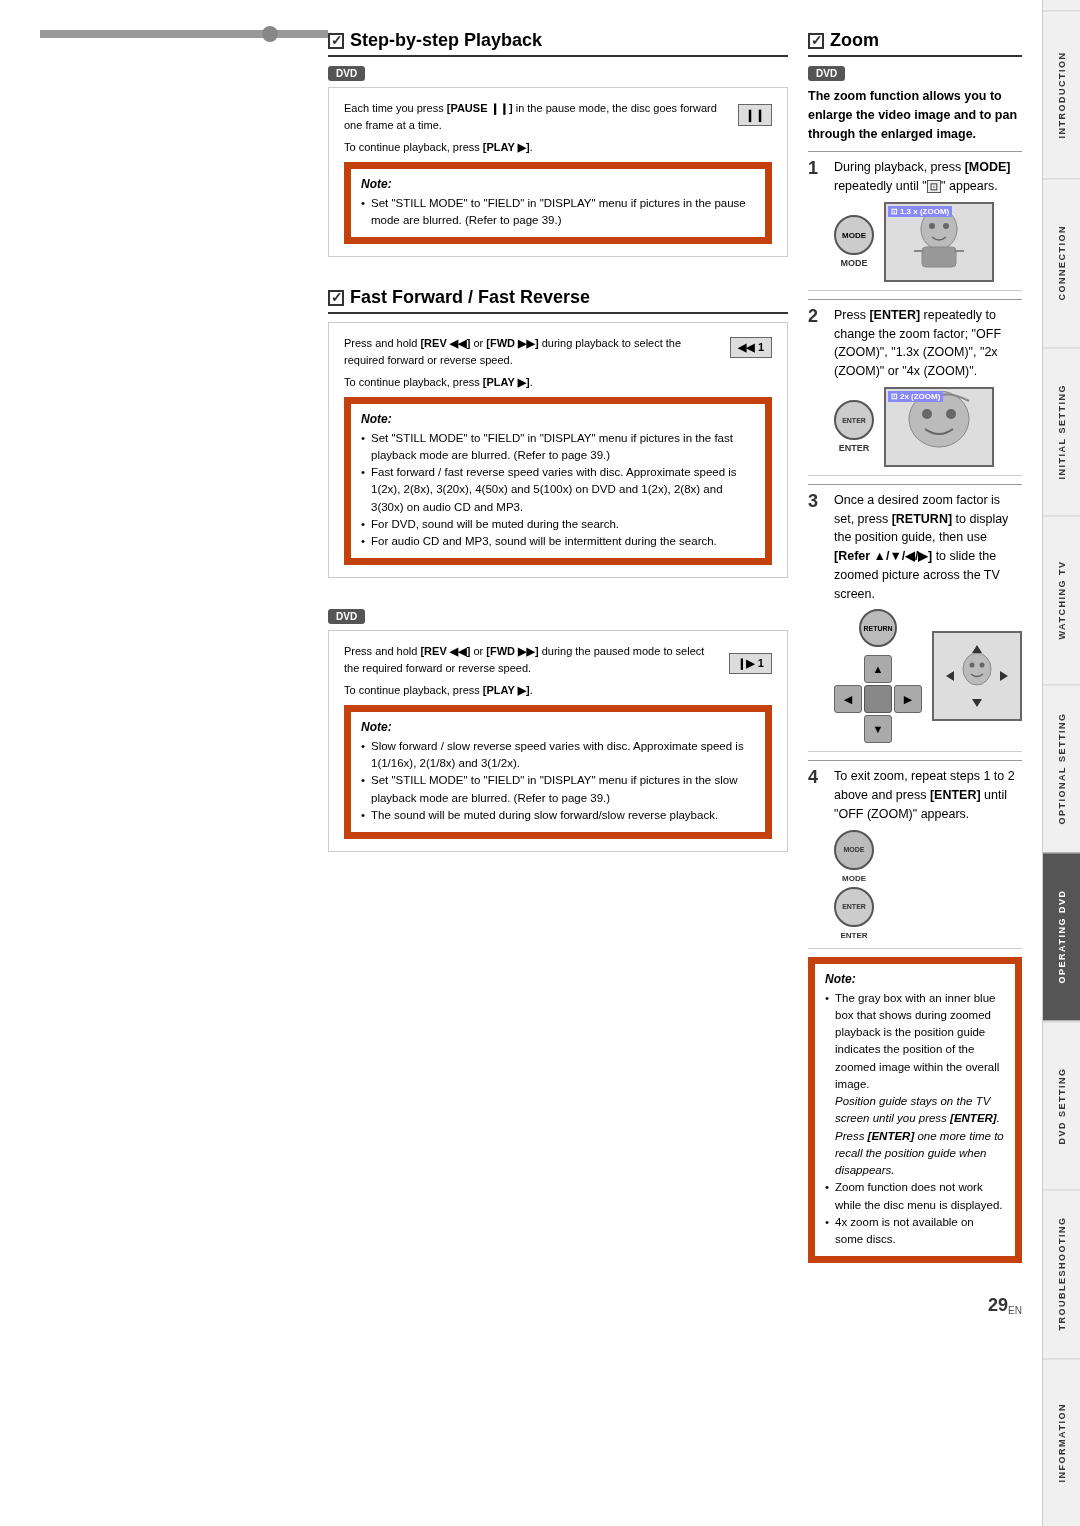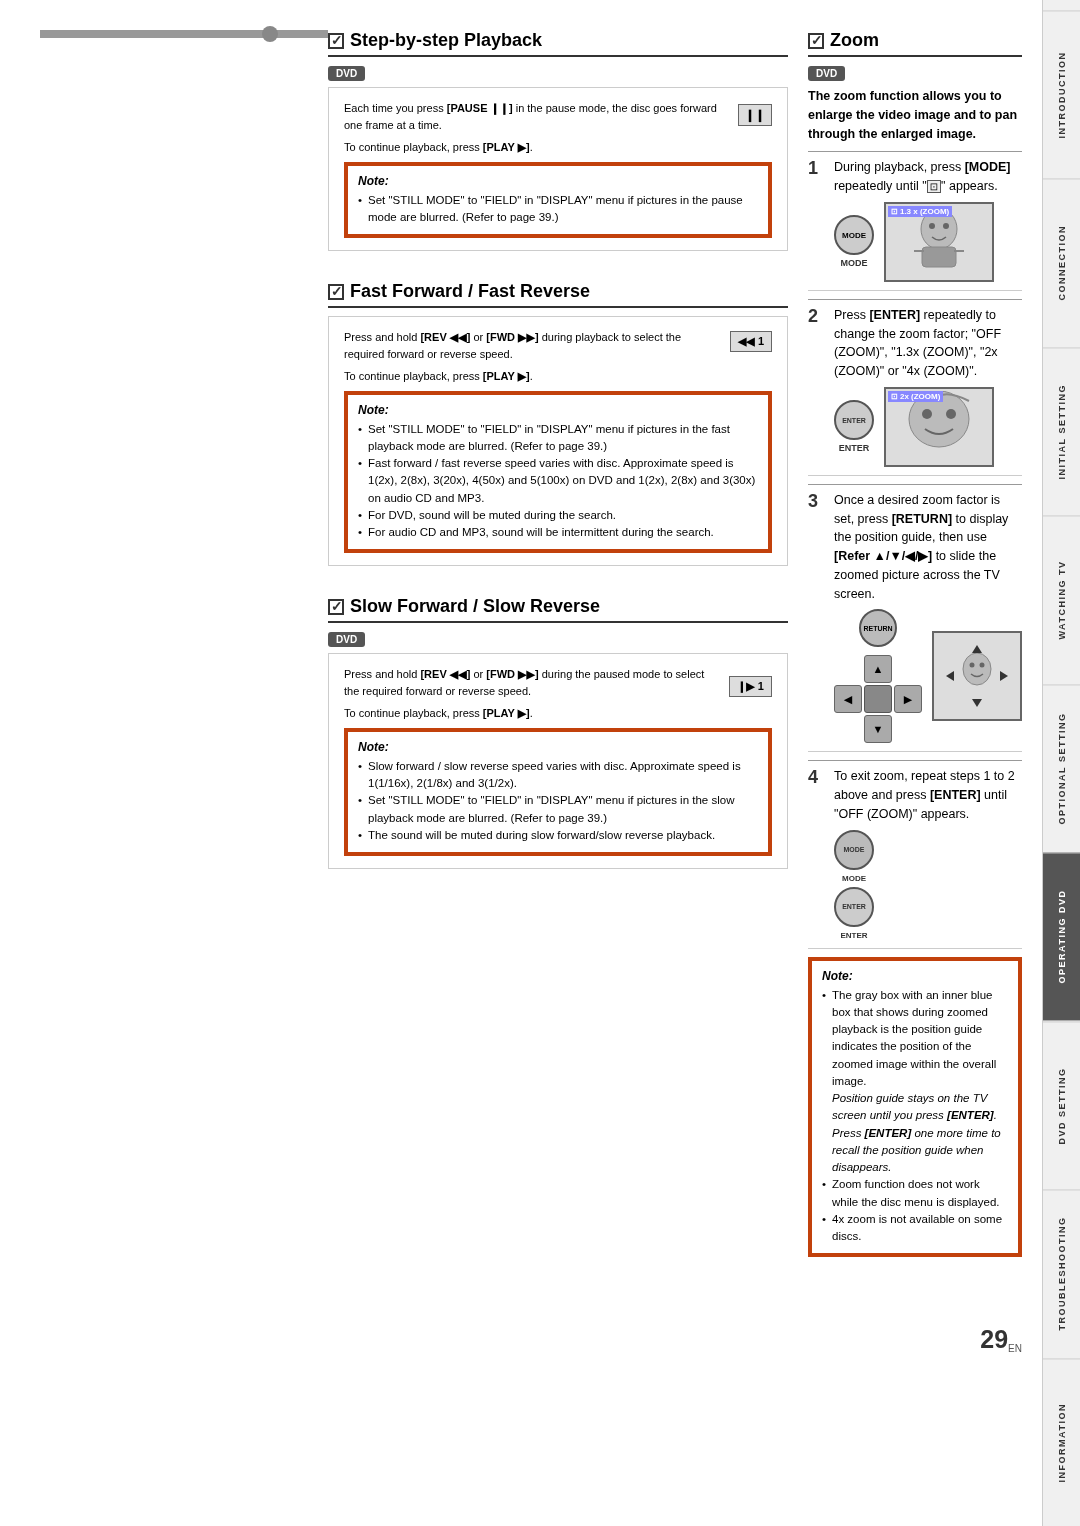--- a/index.html
+++ b/index.html
@@ -130,21 +130,21 @@
       position: relative;
     }
 
     .section-block p {
       font-size: 11px;
       line-height: 1.5;
       margin-bottom: 6px;
     }
 
     .note-box {
-      border: 4px solid #c2410c;
+      border: 7px solid #c2410c;
       padding: 8px 10px;
       margin-top: 6px;
       font-size: 11.5px;
     }
 
     .note-box .note-title {
       font-style: italic;
       font-weight: bold;
       font-size: 12px;
       margin-bottom: 4px;
@@ -345,24 +345,20 @@
                 <li>Set "STILL MODE" to "FIELD" in "DISPLAY" menu if pictures in the fast playback mode are blurred. (Refer to page 39.)</li>
                 <li>Fast forward / fast reverse speed varies with disc. Approximate speed is 1(2x), 2(8x), 3(20x), 4(50x) and 5(100x) on DVD and 1(2x), 2(8x) and 3(30x) on audio CD and MP3.</li>
                 <li>For DVD, sound will be muted during the search.</li>
                 <li>For audio CD and MP3, sound will be intermittent during the search.</li>
               </ul>
             </div>
           </div>
         </div>
 
         <div class="section-wrapper">
-          <div class="section-title">
-            <span class="checkbox-icon"></span>
-            <span>Slow Forward / Slow Reverse</span>
-          </div>
           <div class="dvd-badge">DVD</div>
 
           <div class="section-block">
             <div style="display:flex; align-items:center; gap:10px;">
               <p>
                 Press and hold <span class="bold">[REV ◀◀]</span> or <span class="bold">[FWD ▶▶]</span> during the paused mode to select the required forward or reverse speed.
               </p>
               <div style="border:1px solid #666; background:#ddd; padding:3px 7px; font-size:11px; font-weight:bold; flex-shrink:0; margin-top:2px;">❙▶ 1</div>
             </div>
             <p>To continue playback, press <span class="bold">[PLAY ▶]</span>.</p>
@@ -523,21 +519,21 @@
             <ul>
               <li>The gray box with an inner blue box that shows during zoomed playback is the position guide indicates the position of the zoomed image within the overall image.<br><span class="italic">Position guide stays on the TV screen until you press <span class="bold">[ENTER]</span>. Press <span class="bold">[ENTER]</span> one more time to recall the position guide when disappears.</span></li>
               <li>Zoom function does not work while the disc menu is displayed.</li>
               <li>4x zoom is not available on some discs.</li>
             </ul>
           </div>
 
         </div>
 
         <div style="display:flex; align-items:flex-end; justify-content:flex-end; padding-top:10px;">
-          <span style="font-size:25px; font-weight:bold; color:#333;margin-top:36px;">29</span>
+          <span style="font-size:18px; font-weight:bold; color:#333;">29</span>
           <br>
           <span style="font-size:10px; color:#555; display:block;">EN</span>
         </div>
 
       </div>
 
     </div>
 
   </div>
 

